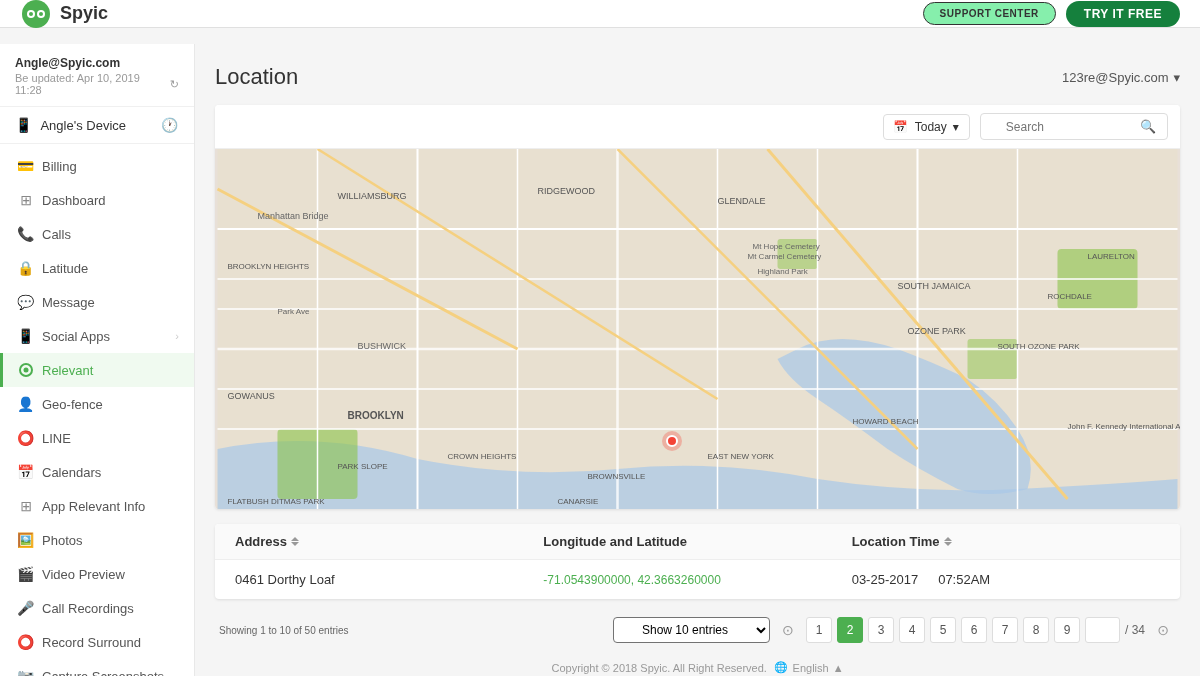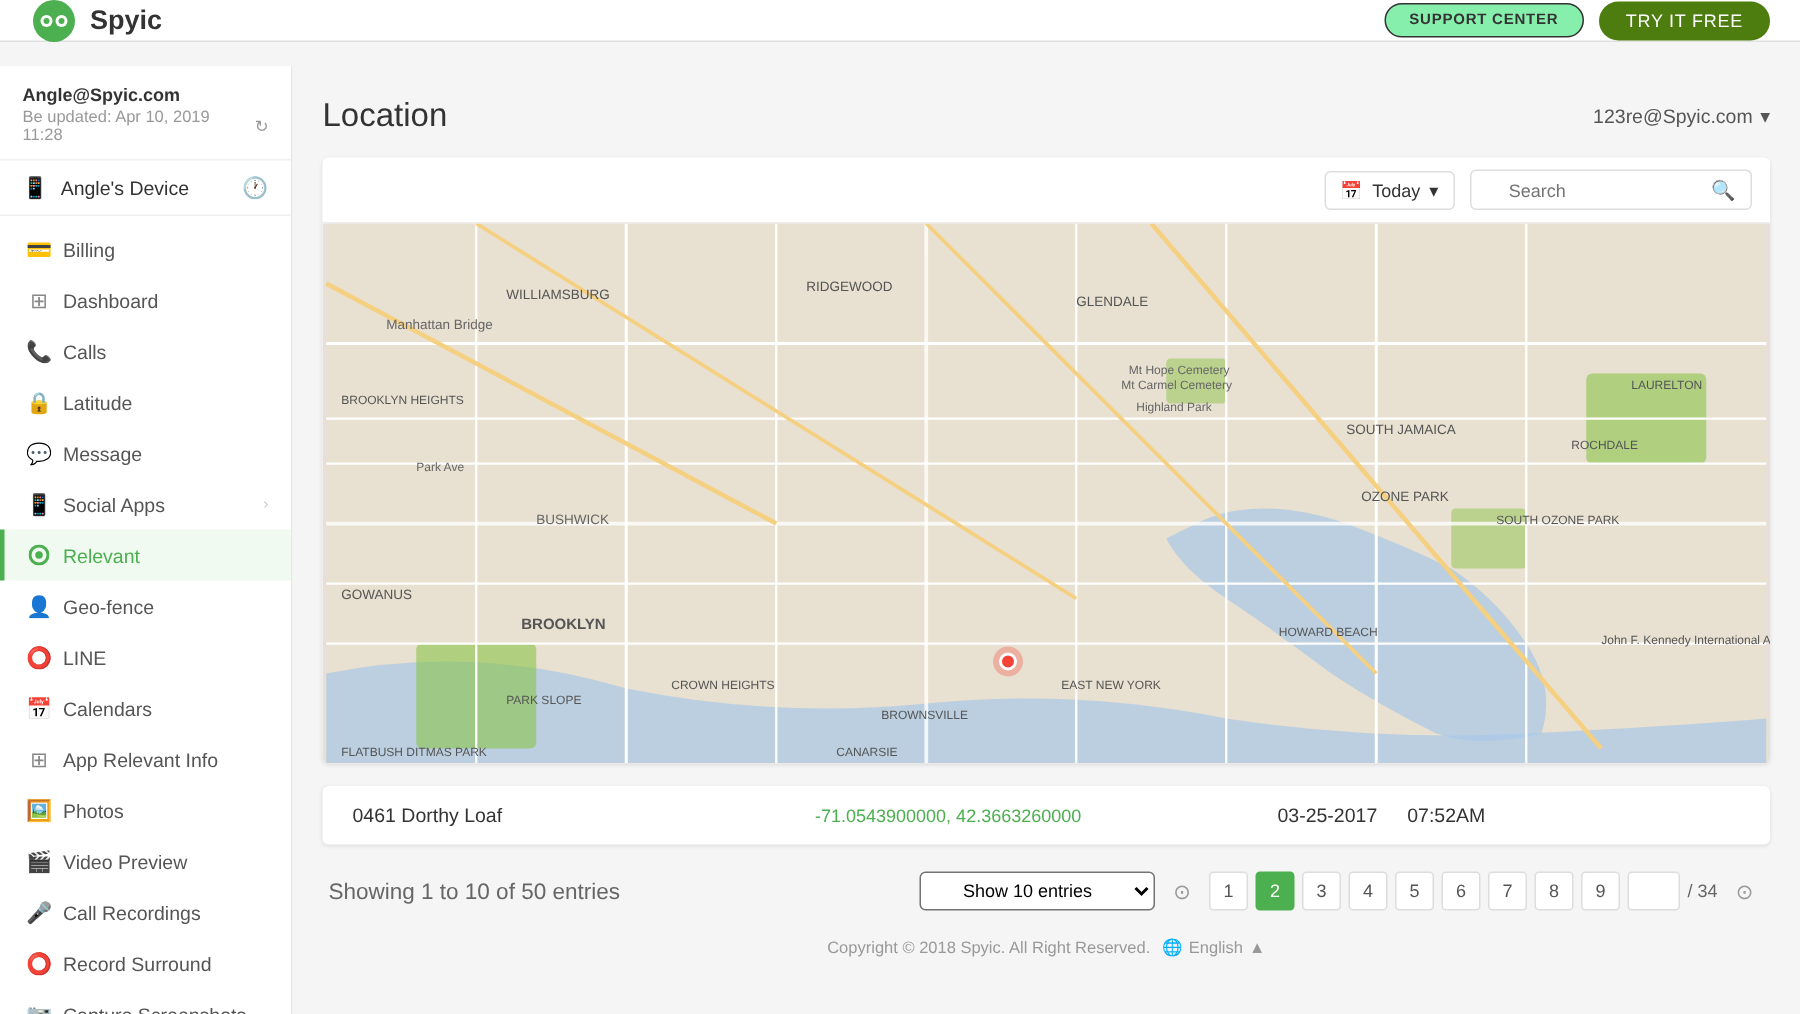--- a/index.html
+++ b/index.html
@@ -40,27 +40,27 @@
       background: #86efac;
       color: #333;
       padding: 5px 16px;
       border-radius: 20px;
       font-size: 10px;
       font-weight: bold;
       cursor: pointer;
       letter-spacing: 0.5px;
     }
     .btn-try {
-      background: #4d7c0f;
+      background: #15803d;
       color: #fff;
       border: none;
       padding: 6px 18px;
       border-radius: 20px;
       font-size: 12px;
-      font-weight: normal;
+      font-weight: bold;
       cursor: pointer;
       letter-spacing: 0.5px;
     }
 
     
     .layout {
       display: flex;
       margin-top: 44px;
       height: calc(676px - 44px);
     }
@@ -311,21 +311,21 @@
     .cell.coords { color: #4CAF50; font-size: 12px; }
     .cell.time { display: flex; gap: 20px; }
 
     
     .pagination-row {
       display: flex;
       align-items: center;
       justify-content: space-between;
       padding: 8px 4px;
     }
-    .pagination-info { font-size: 15px; color: #666; }
+    .pagination-info { font-size: 10px; color: #666; }
     .pagination-controls {
       display: flex;
       align-items: center;
       gap: 5px;
     }
     .page-size-select {
       border: 1px solid #737373;
       border-radius: 4px;
       padding: 4px 24px;
       font-size: 12px;
@@ -623,20 +623,39 @@
         <div class="map-pin">
           <svg viewBox="0 0 24 24" xmlns="http://www.w3.org/2000/svg">
             <circle cx="12" cy="12" r="10" fill="#f44336" opacity="0.3"></circle>
             <circle cx="12" cy="12" r="5" fill="#f44336" stroke="#fff" stroke-width="2"></circle>
           </svg>
         </div>
       </div>
     </div>
 
     <div class="location-table">
+      <div class="table-header">
+        <div class="table-header-cell">
+          <span>Address</span>
+          <div class="sort-icon">
+            <span class="up"></span>
+            <span class="down"></span>
+          </div>
+        </div>
+        <div class="table-header-cell">
+          <span>Longitude and Latitude</span>
+        </div>
+        <div class="table-header-cell">
+          <span>Location Time</span>
+          <div class="sort-icon">
+            <span class="up"></span>
+            <span class="down"></span>
+          </div>
+        </div>
+      </div>
       <div class="table-row">
         <div class="cell">0461 Dorthy Loaf</div>
         <div class="cell coords">-71.0543900000, 42.3663260000</div>
         <div class="cell time">
           <span>03-25-2017</span>
           <span>07:52AM</span>
         </div>
       </div>
     </div>
 

